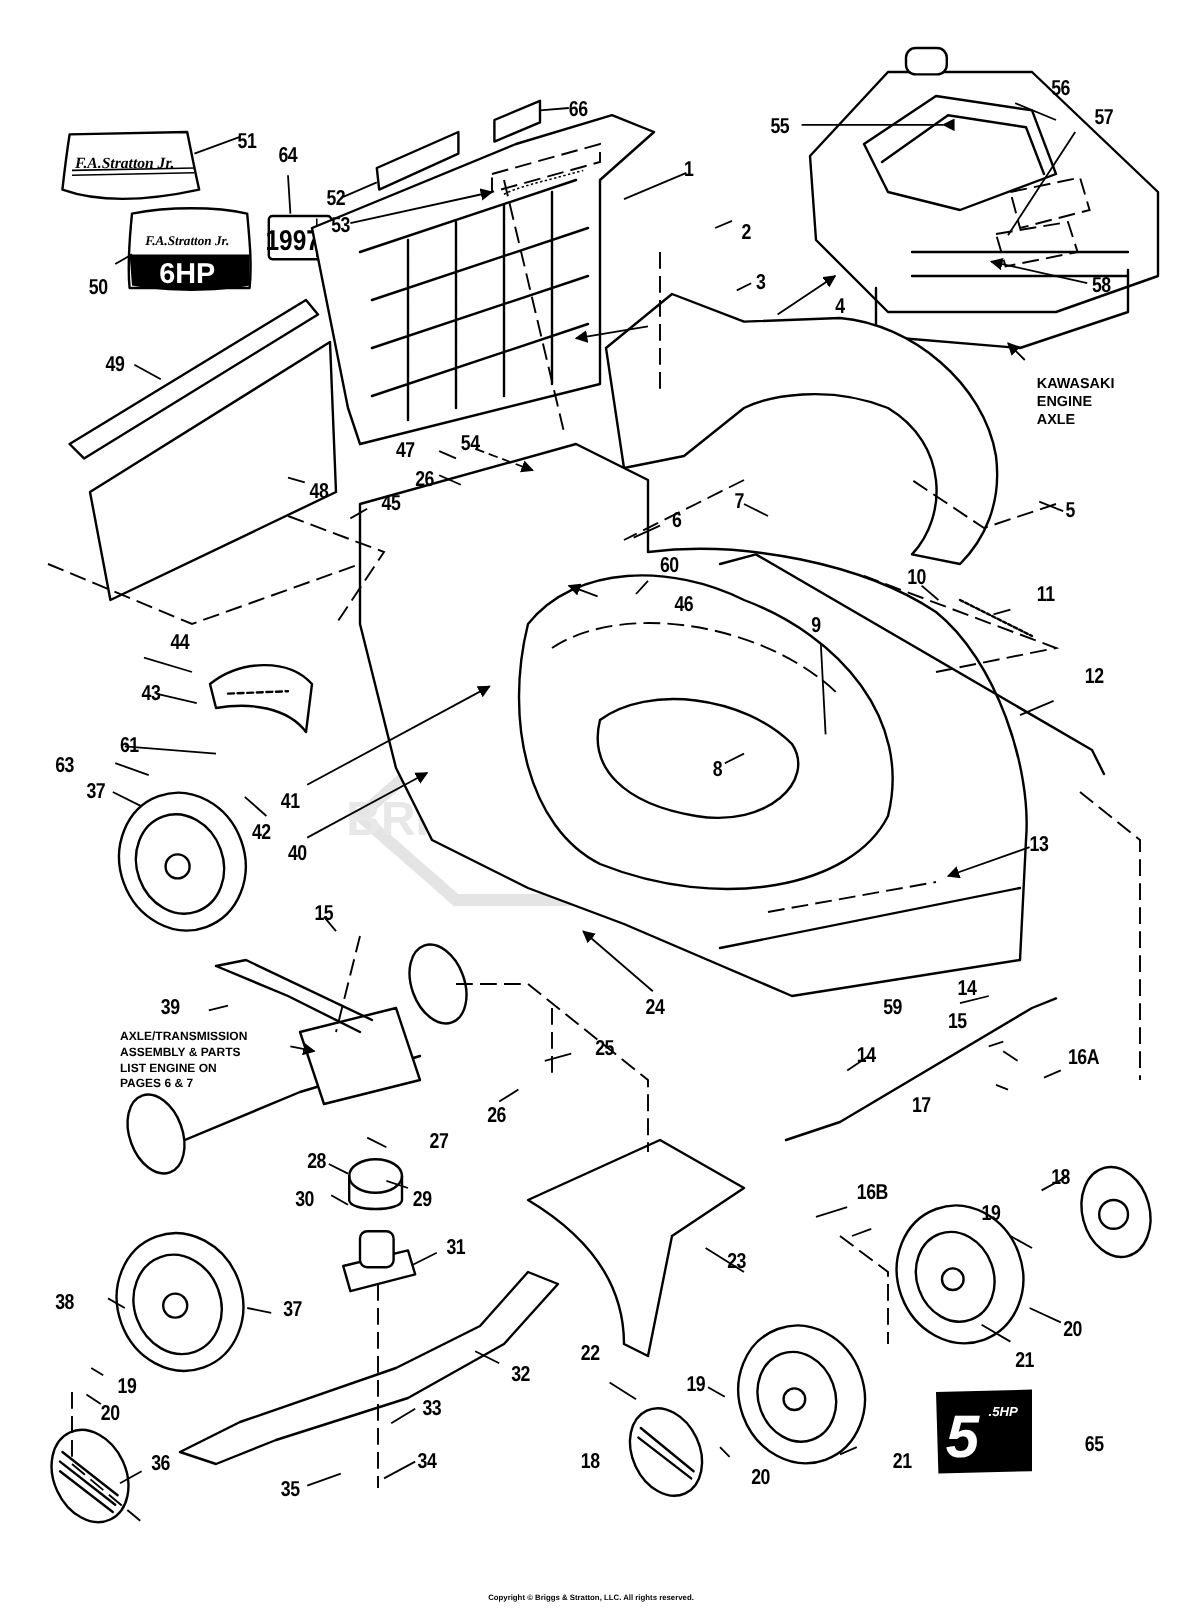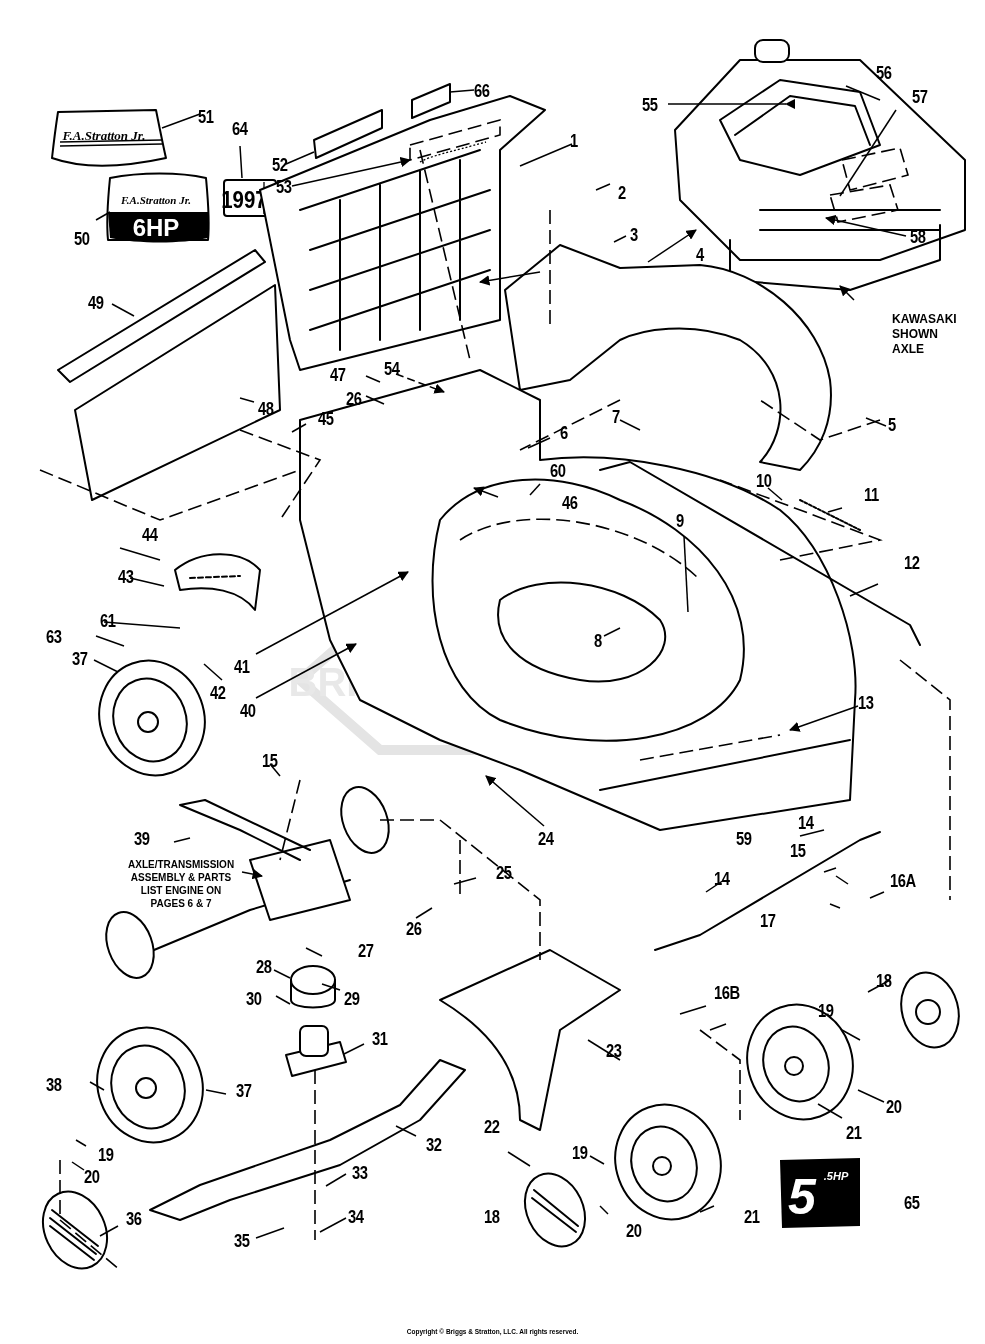--- a/index.html
+++ b/index.html
@@ -4,22 +4,22 @@
 <style>
   html, body { margin: 0; padding: 0; background: #ffffff; }
   body { width: 985px; height: 1344px; position: relative; overflow: hidden;
          font-family: "Liberation Sans", sans-serif; color: #000; }
   #diagram { position: absolute; left: 0; top: 0; width: 985px; height: 1344px; }
   .callout { position: absolute; font-family: "Liberation Sans", sans-serif; font-weight: bold;
              font-size: 18px; line-height: 18px; color: #000; transform: scaleX(0.82);
              transform-origin: left top; letter-spacing: -0.5px; white-space: nowrap; }
   .note { position: absolute; font-family: "Liberation Sans", sans-serif; font-weight: bold;
           font-size: 12px; line-height: 15px; color: #000; white-space: nowrap; }
-  .note.right { text-align: center; }
-  .note div { display: block; margin-left: 28px; }
+  .note.right { text-align: left; }
+  .note div { display: block; }
   #copyright { position: absolute; left: 0; width: 985px; top: 1328px; text-align: center;
                font-family: "Liberation Sans", sans-serif; font-size: 6.5px; font-weight: bold; color: #000; }
   .decal-text { font-family: "Liberation Serif", serif; font-style: italic; font-weight: bold; }
   .watermark { font-family: "Liberation Sans", sans-serif; font-weight: bold; }
 </style>
 </head>
 <body>
 
 <svg id="diagram" viewBox="0 0 985 1344" xmlns="http://www.w3.org/2000/svg">
   <defs>
@@ -348,21 +348,21 @@
   <span class="callout" style="left:550px;top:462px;">60</span>
   <span class="callout" style="left:100px;top:612px;">61</span>
   <span class="callout" style="left:46px;top:628px;">63</span>
   <span class="callout" style="left:232px;top:120px;">64</span>
   <span class="callout" style="left:904px;top:1194px;">65</span>
   <span class="callout" style="left:474px;top:82px;">66</span>
 </div>
 
 <div class="note" style="left:864px;top:312px;">
   <div>KAWASAKI</div>
-  <div>SHOWN</div>
+  <div>ENGINE</div>
   <div>AXLE</div>
 </div>
 <div class="note right" style="left:100px;top:858px;font-size:10px;line-height:13px;">
   <div>AXLE/TRANSMISSION</div>
   <div>ASSEMBLY &amp; PARTS</div>
   <div>LIST ENGINE ON</div>
   <div>PAGES 6 &amp; 7</div>
 </div>
 
 <div id="copyright">Copyright © Briggs &amp; Stratton, LLC. All rights reserved.</div>

